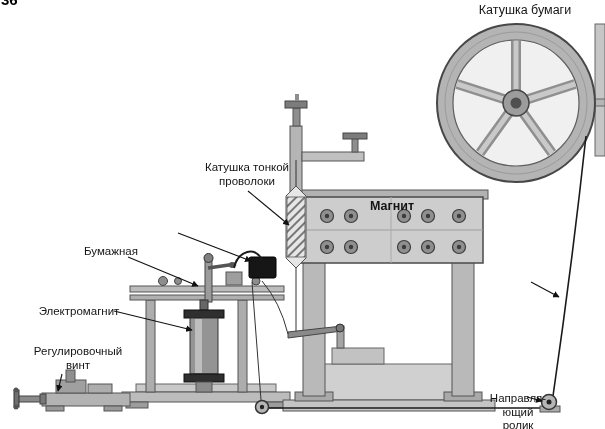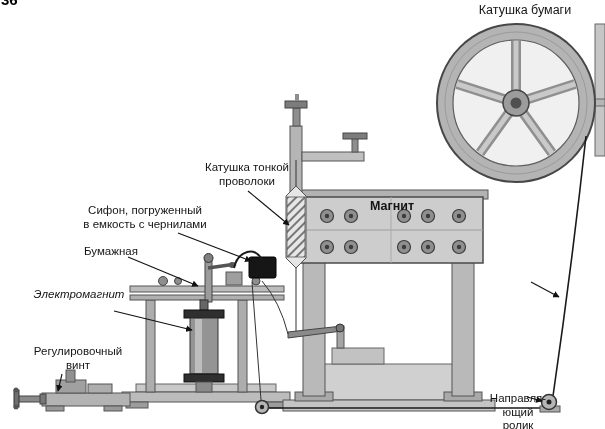--- a/index.html
+++ b/index.html
@@ -188,26 +188,24 @@
 
   <div class="corner-mark">36</div>
 
   <div class="lbl big" style="left:455px;top:3px;width:140px;">Катушка бумаги</div>
 
   <div class="lbl" style="left:173px;top:161px;width:100px;margin-left:24px;">Катушка тонкой
 проволоки</div>
 
   <div class="lbl big" style="left:366px;top:199px;width:52px;font-weight:bold;">Магнит</div>
 
-  <div class="lbl" style="left:82px;top:204px;width:126px;">Сифон, погруженный
-в емкость с чернилами</div>
 
   <div class="lbl" style="left:79px;top:245px;width:64px;">Бумажная</div>
 
-  <div class="lbl" style="left:32px;top:288px;width:94px;font-style:italic;">Электромагнит</div>
+  <div class="lbl" style="left:32px;top:305px;width:94px;">Электромагнит</div>
 
   <div class="lbl" style="left:24px;top:345px;width:108px;">Регулировочный
 винт</div>
 
 
   <div class="lbl" style="left:489px;top:355px;width:58px;margin-top:37px;">Направля-
 ющий
 ролик</div>
 
 </div>

